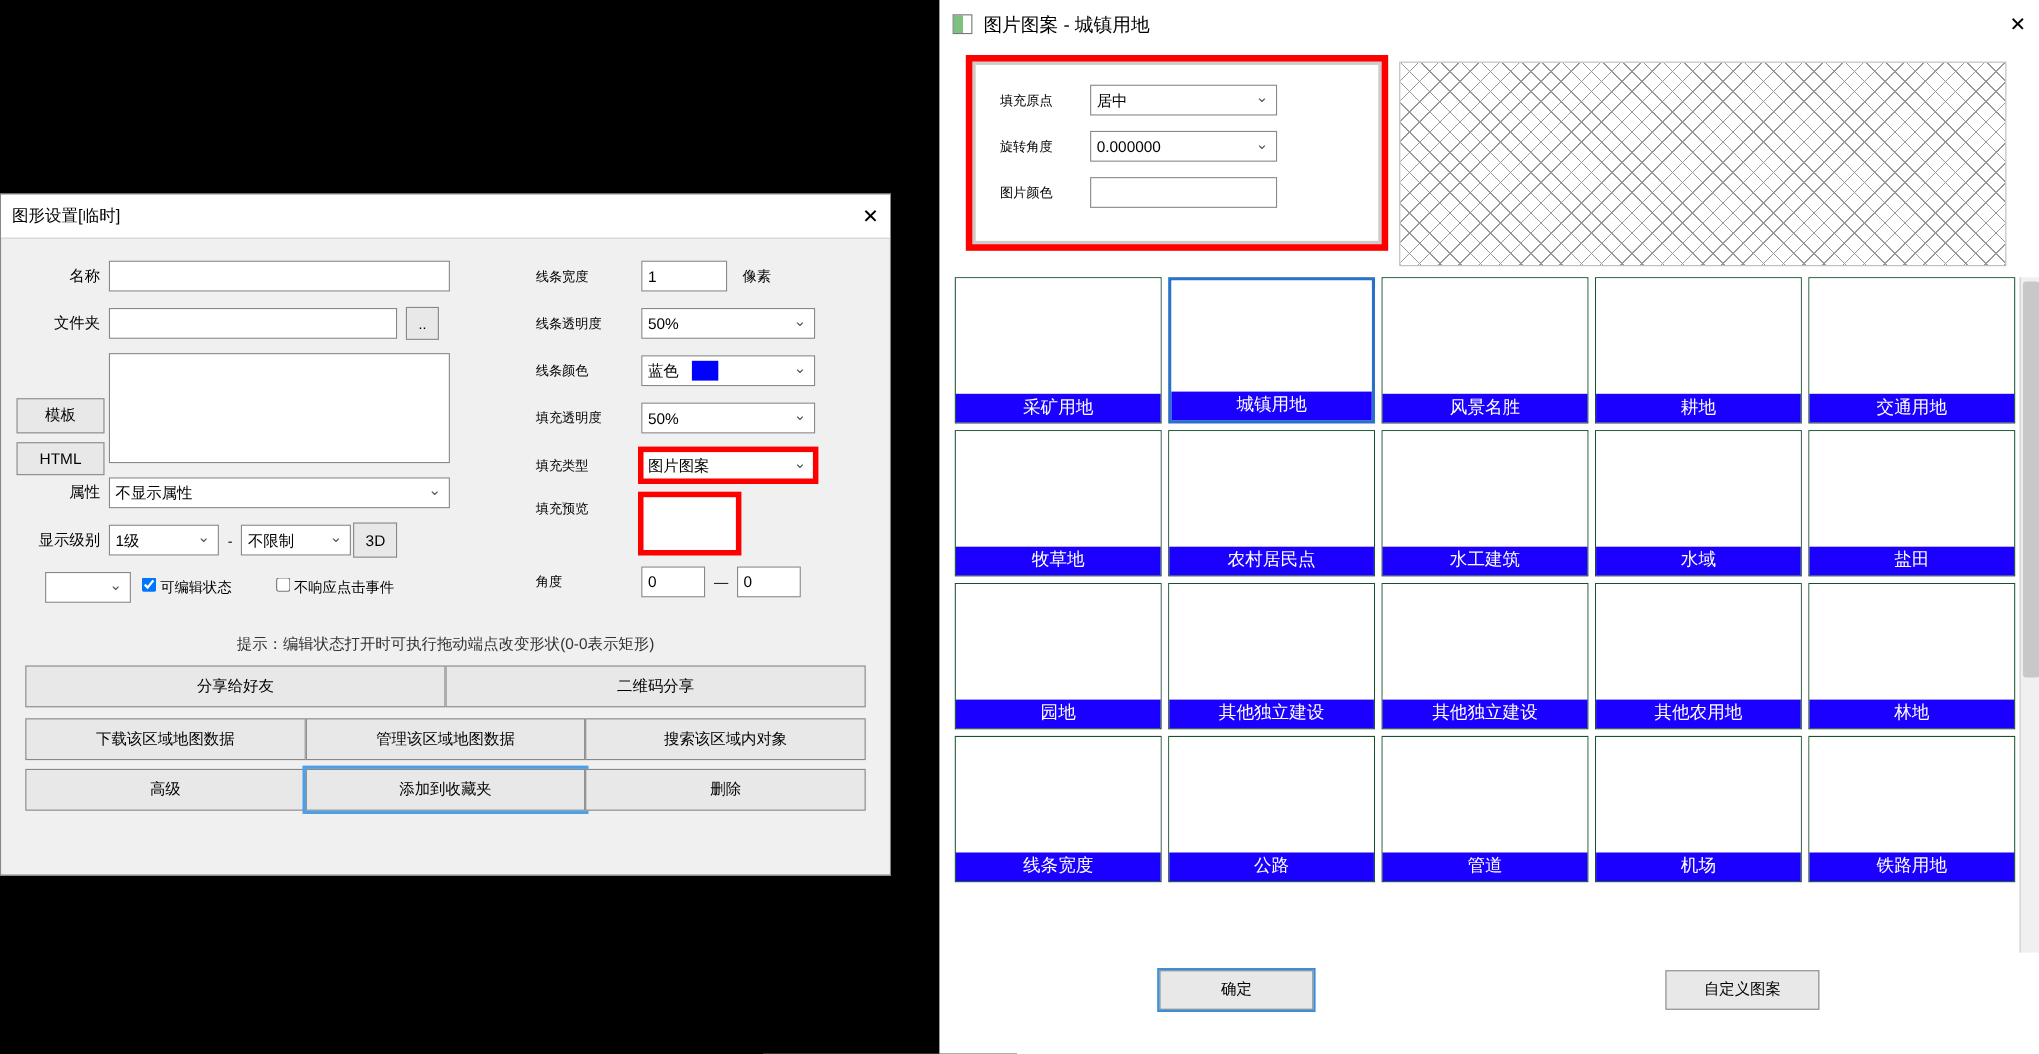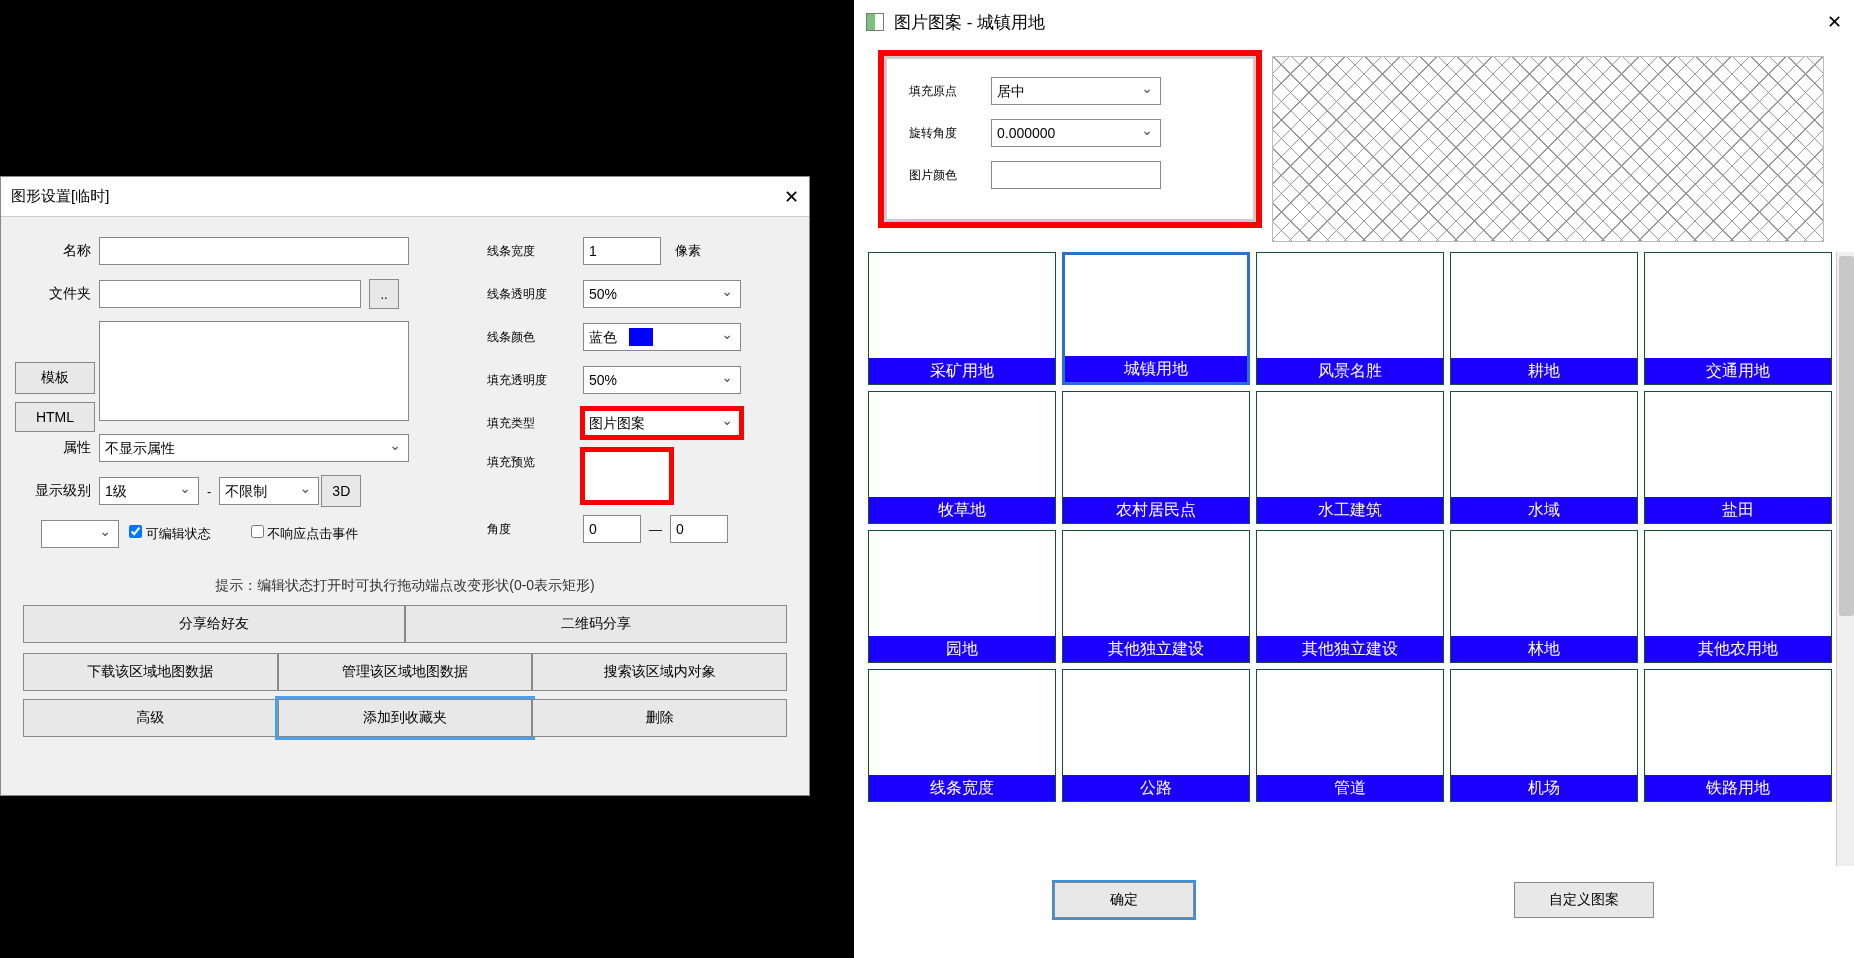--- a/index.html
+++ b/index.html
@@ -299,26 +299,26 @@
         </div>
         <div class="thumb">
           <div class="pat pat-dots"></div>
           <div class="cap">其他独立建设</div>
         </div>
         <div class="thumb">
           <div class="pat pat-dots"></div>
           <div class="cap">其他独立建设</div>
         </div>
         <div class="thumb">
+          <div class="pat pat-vd"></div>
+          <div class="cap">其他农用地</div>
+        </div>
+        <div class="thumb">
           <div class="pat pat-bigdots"></div>
           <div class="cap">林地</div>
-        </div>
-        <div class="thumb">
-          <div class="pat pat-vd"></div>
-          <div class="cap">其他农用地</div>
         </div>
         <div class="thumb">
           <div class="pat pat-anchor"></div>
           <div class="cap">线条宽度</div>
         </div>
         <div class="thumb">
           <div class="pat pat-wind"></div>
           <div class="cap">公路</div>
         </div>
         <div class="thumb">

